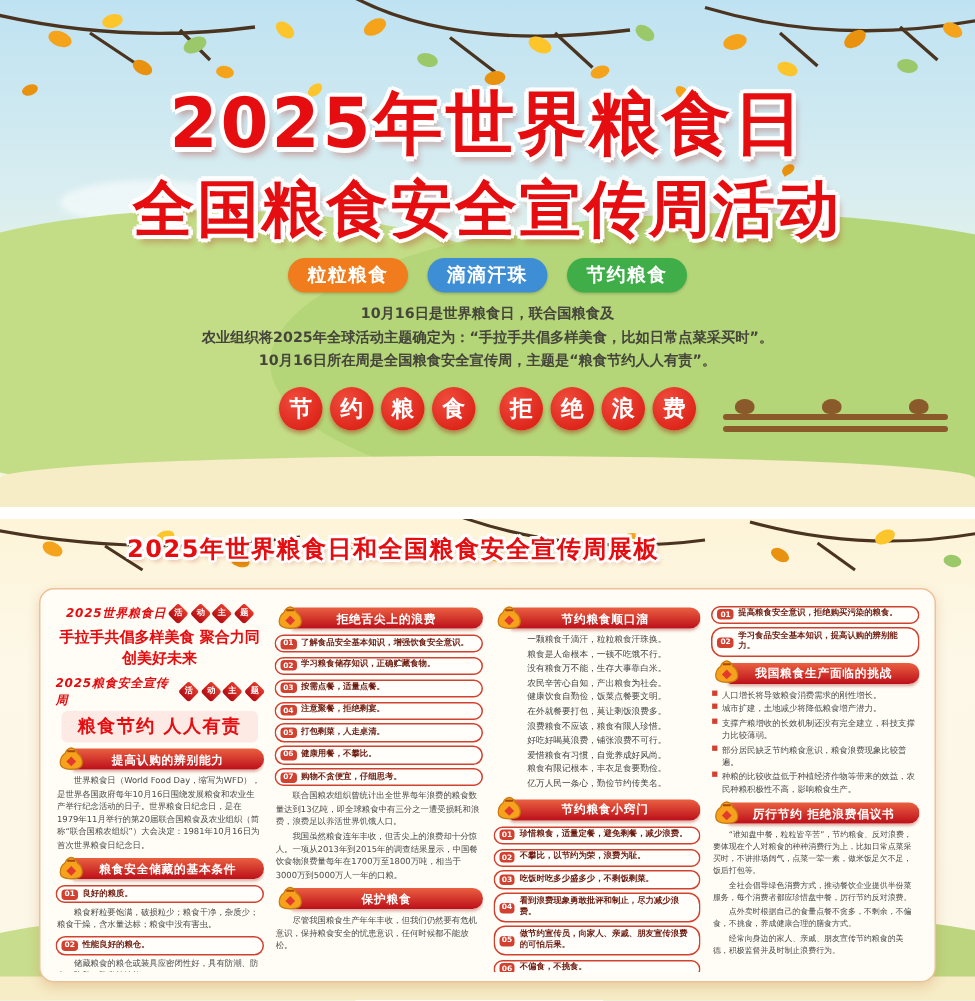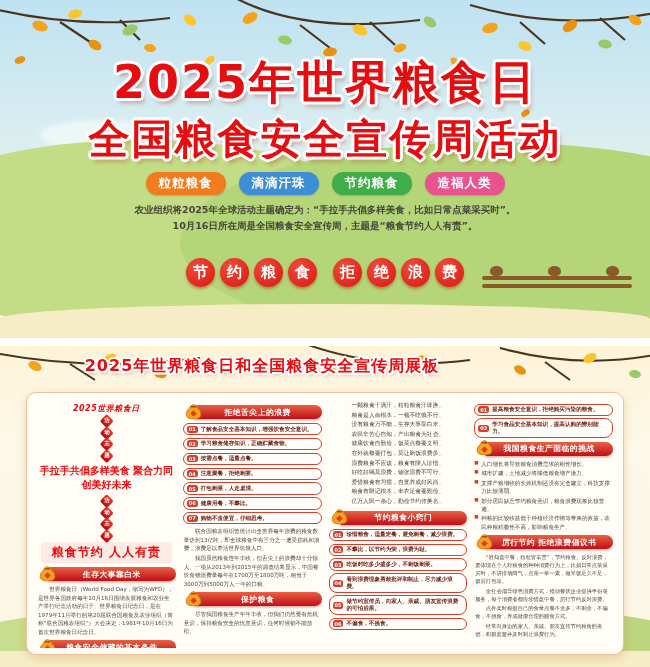--- a/index.html
+++ b/index.html
@@ -72,21 +72,21 @@
     overflow:hidden; }
   .col { overflow:hidden; }
 
   .ribbon { position:relative; height:14px; margin:4px 0 4px 11px;
     background:linear-gradient(180deg,#ea6040,#bd0f1a);
     border-radius:3px 8px 8px 3px; display:flex; align-items:center; justify-content:center;
     color:#fff; font-weight:bold; font-size:7.8px; letter-spacing:.5px;
     box-shadow:0 1.5px 2px rgba(150,30,10,.35); }
   .ribbon .bag { position:absolute; left:-11px; top:-4.5px; width:21px; height:21px; }
 
-  .theme-label-row { display:flex; align-items:center; justify-content:center; gap:2px; margin-top:2px;flex-direction:column; }
+  .theme-label-row { display:flex; align-items:center; justify-content:center; gap:2px; margin-top:2px; }
   .theme-label { color:#e50d10; font-style:italic; font-weight:bold; font-size:8px; letter-spacing:.5px; }
   .diamond { width:9.5px; height:9.5px; margin:0 1.5px; border-radius:2px;
     background:linear-gradient(180deg,#e6392b,#b30e15); transform:rotate(45deg);
     display:flex; align-items:center; justify-content:center; flex:none; }
   .diamond span { transform:rotate(-45deg); color:#fff; font-size:5.5px; font-weight:bold; }
   .theme-text { color:#e50d10; font-weight:bold; font-size:10px; text-align:center; margin:4px 0; }
   .theme-main { background:#fdeae5; color:#e50d10; font-weight:bold; font-size:12px;
     text-align:center; border-radius:4px; padding:2px 0; margin:2px 4px 2px; letter-spacing:1px; }
 
   .para { font-size:5.6px; color:#4a4a4a; line-height:1.52; text-indent:2em; margin:1.5px 1px; }
@@ -153,24 +153,24 @@
     <div class="knob" style="left:124px;"></div>
   </div>
 
   <div class="banner-title l1">2025年世界粮食日</div>
   <div class="banner-title l2">全国粮食安全宣传周活动</div>
 
   <div class="tag-row">
     <span class="tag tag-orange">粒粒粮食</span>
     <span class="tag tag-blue">滴滴汗珠</span>
     <span class="tag tag-green">节约粮食</span>
-    <span class="tag tag-pink">造福人类</span>
   </div>
 
   <div class="intro">
+    <div>10月16日是世界粮食日，联合国粮食及</div>
     <div>农业组织将2025年全球活动主题确定为：“手拉手共倡多样美食，比如日常点菜采买时”。</div>
     <div>10月16日所在周是全国粮食安全宣传周，主题是“粮食节约人人有责”。</div>
   </div>
 
   <div class="slogan-row">
     <div class="slogan-group">
       <span class="slogan-circle">节</span>
       <span class="slogan-circle">约</span>
       <span class="slogan-circle">粮</span>
       <span class="slogan-circle">食</span>
@@ -224,20 +224,21 @@
           </span>
         <span class="diamond">
             <span>主</span>
           </span>
         <span class="diamond">
             <span>题</span>
           </span>
       </div>
       <div class="theme-text">手拉手共倡多样美食 聚合力同创美好未来</div>
       <div class="theme-label-row">
+        <span class="theme-label">2025粮食安全宣传周</span>
         <span class="diamond">
             <span>活</span>
           </span>
         <span class="diamond">
             <span>动</span>
           </span>
         <span class="diamond">
             <span>主</span>
           </span>
         <span class="diamond">
@@ -245,21 +246,21 @@
           </span>
       </div>
       <div class="theme-main">粮食节约 人人有责</div>
 
       <div class="ribbon">
         <svg class="bag" viewBox="0 0 20 20">
           <path d="M7 5 Q10 2 13 5 L14 7 Q17 9 17 13 Q17 17 10 17 Q3 17 3 13 Q3 9 6 7 Z" fill="#f6a21d" stroke="#c97a10" stroke-width="0.8"></path>
           <path d="M7.5 5.5 L12.5 5.5" stroke="#a84708" stroke-width="1.3"></path>
           <rect x="7.8" y="9.8" width="4.4" height="4.4" fill="#e23b2e" transform="rotate(45 10 12)"></rect>
         </svg>
-        <span>生存大事靠白米</span>
+        <span>提高认购的辨别能力</span>
       </div>
       <div class="para">世界粮食日（World Food Day，缩写为WFD），是世界各国政府每年10月16日围绕发展粮食和农业生产举行纪念活动的日子。世界粮食日纪念日，是在1979年11月举行的第20届联合国粮食及农业组织（简称“联合国粮农组织”）大会决定：1981年10月16日为首次世界粮食日纪念日。</div>
 
       <div class="ribbon">
         <svg class="bag" viewBox="0 0 20 20">
           <path d="M7 5 Q10 2 13 5 L14 7 Q17 9 17 13 Q17 17 10 17 Q3 17 3 13 Q3 9 6 7 Z" fill="#f6a21d" stroke="#c97a10" stroke-width="0.8"></path>
           <path d="M7.5 5.5 L12.5 5.5" stroke="#a84708" stroke-width="1.3"></path>
           <rect x="7.8" y="9.8" width="4.4" height="4.4" fill="#e23b2e" transform="rotate(45 10 12)"></rect>
         </svg>
         <span>粮食安全储藏的基本条件</span>
@@ -328,20 +329,28 @@
           <path d="M7.5 5.5 L12.5 5.5" stroke="#a84708" stroke-width="1.3"></path>
           <rect x="7.8" y="9.8" width="4.4" height="4.4" fill="#e23b2e" transform="rotate(45 10 12)"></rect>
         </svg>
         <span>保护粮食</span>
       </div>
       <div class="para">尽管我国粮食生产年年丰收，但我们仍然要有危机意识，保持粮食安全的忧患意识，任何时候都不能放松。</div>
 
     </div>
 
     <div class="col">
+      <div class="ribbon">
+        <svg class="bag" viewBox="0 0 20 20">
+          <path d="M7 5 Q10 2 13 5 L14 7 Q17 9 17 13 Q17 17 10 17 Q3 17 3 13 Q3 9 6 7 Z" fill="#f6a21d" stroke="#c97a10" stroke-width="0.8"></path>
+          <path d="M7.5 5.5 L12.5 5.5" stroke="#a84708" stroke-width="1.3"></path>
+          <rect x="7.8" y="9.8" width="4.4" height="4.4" fill="#e23b2e" transform="rotate(45 10 12)"></rect>
+        </svg>
+        <span>节约粮食顺口溜</span>
+      </div>
       <div class="rhyme-line">一颗粮食千滴汗，粒粒粮食汗珠换。</div>
       <div class="rhyme-line">粮食是人命根本，一顿不吃饿不行。</div>
       <div class="rhyme-line">没有粮食万不能，生存大事靠白米。</div>
       <div class="rhyme-line">农民辛苦心自知，产出粮食为社会。</div>
       <div class="rhyme-line">健康饮食自勤俭，饭菜点餐要文明。</div>
       <div class="rhyme-line">在外就餐要打包，莫让剩饭浪费多。</div>
       <div class="rhyme-line">浪费粮食不应该，粮食有限人珍惜。</div>
       <div class="rhyme-line">好吃好喝莫浪费，铺张浪费不可行。</div>
       <div class="rhyme-line">爱惜粮食有习惯，自觉养成好风尚。</div>
       <div class="rhyme-line">粮食有限记根本，丰衣足食要勤俭。</div>

